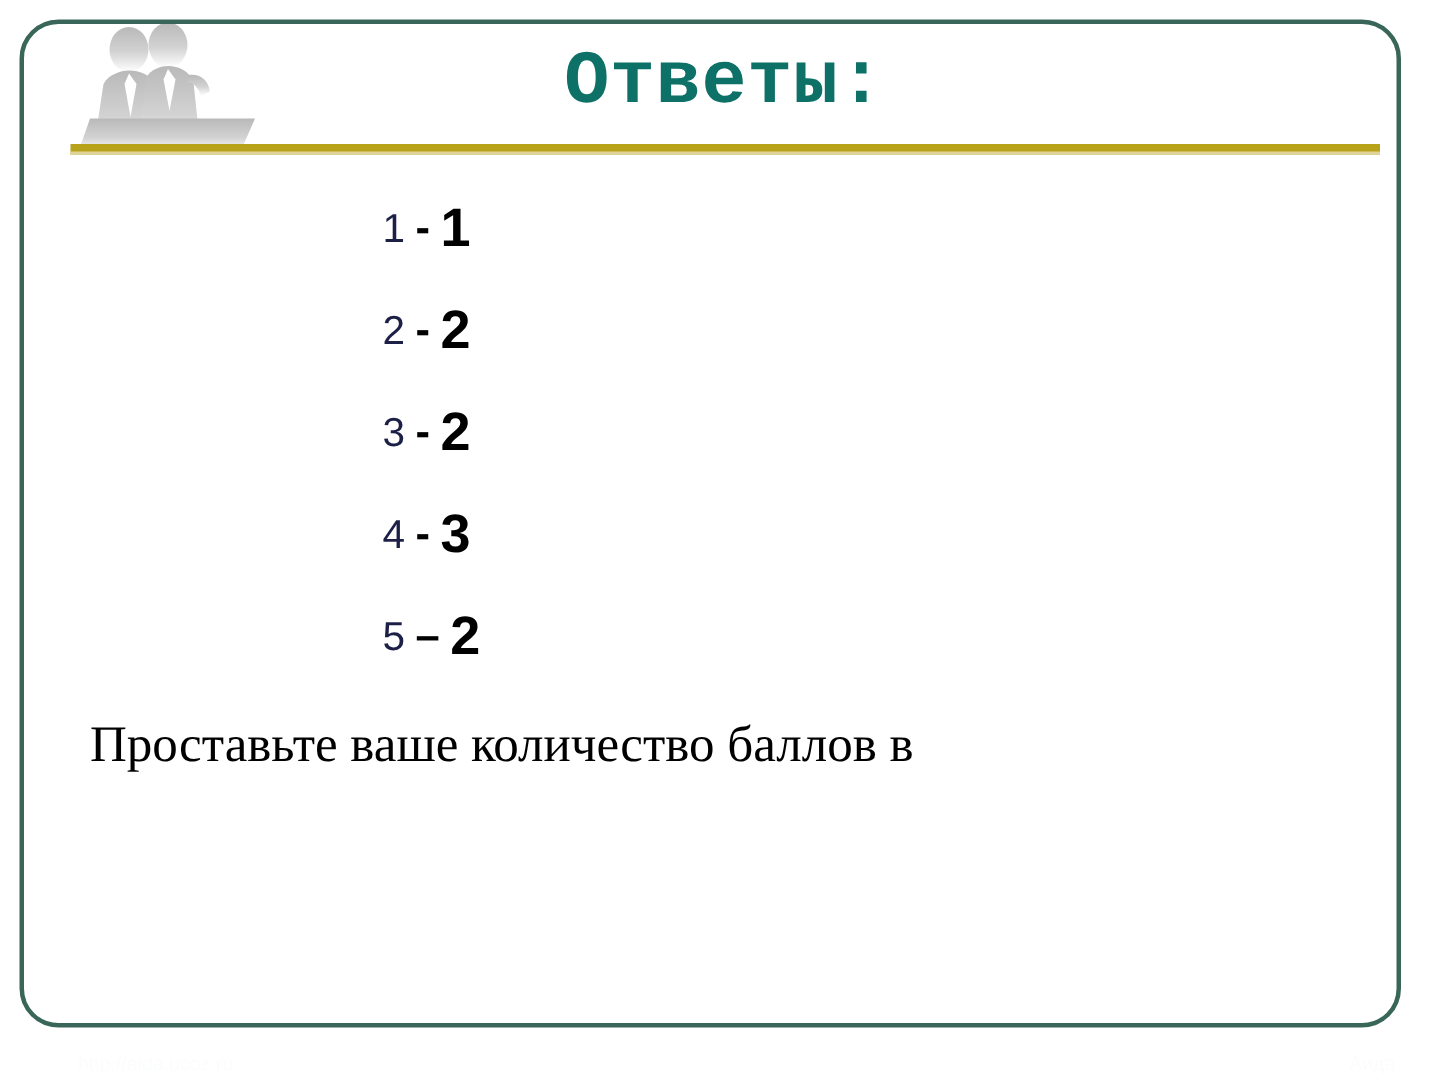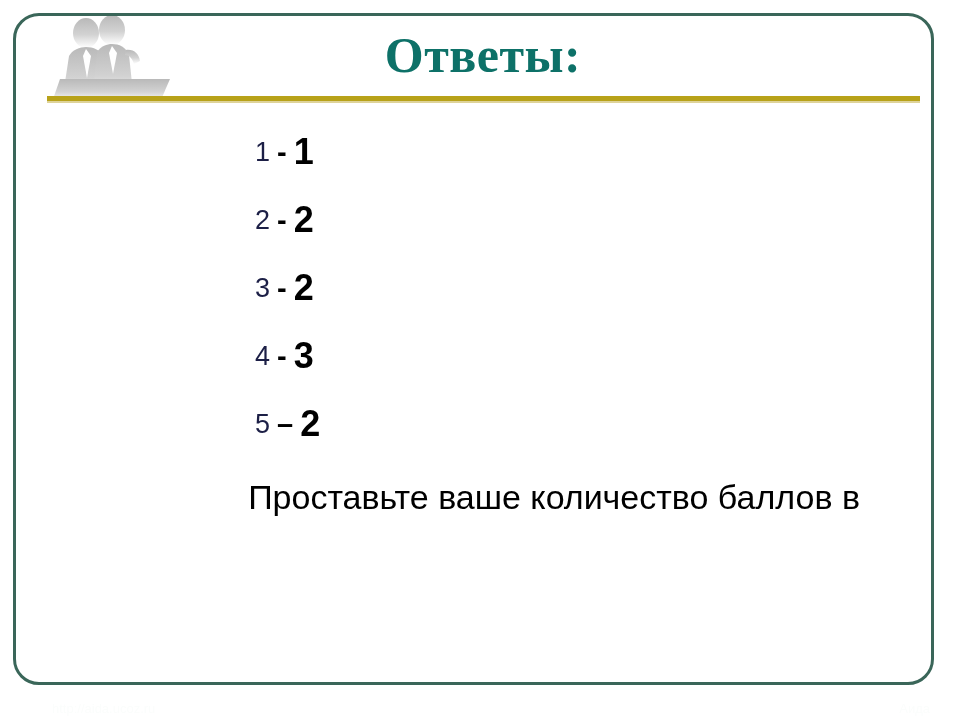--- a/index.html
+++ b/index.html
@@ -57,21 +57,21 @@
     position: absolute;
     left: 46px;
     top: 18px;
     width: 874px;
     height: 74px;
     display: flex;
     align-items: center;
     justify-content: center;
   }
   .slide-title {
-    font-family: Liberation Serif, serif;
+    font-family: Liberation Mono, monospace;
     font-size: 50px;
     font-weight: bold;
     color: #0d7168;
     letter-spacing: 0.5px;
     white-space: nowrap;
     text-align: center;
     margin: 0;
   }
 
   
@@ -134,27 +134,26 @@
     font-weight: bold;
     color: #000000;
     line-height: 1;
   }
 
   
   .closing {
     margin: 18px 0 0 0;
     padding: 0 0 0 30px;
     width: 800px;
-    font-family: Liberation Sans, sans-serif;
+    font-family: Liberation Serif, serif;
     font-size: 34px;
     font-weight: normal;
     color: #000000;
     line-height: 1.26;
     text-indent: 0;
-    text-align: right;
   }
   .closing .line2 {
     display: block;
     padding-left: 28px;
   }
 
   
   .footer-mark {
     position: absolute;
     bottom: 4px;

